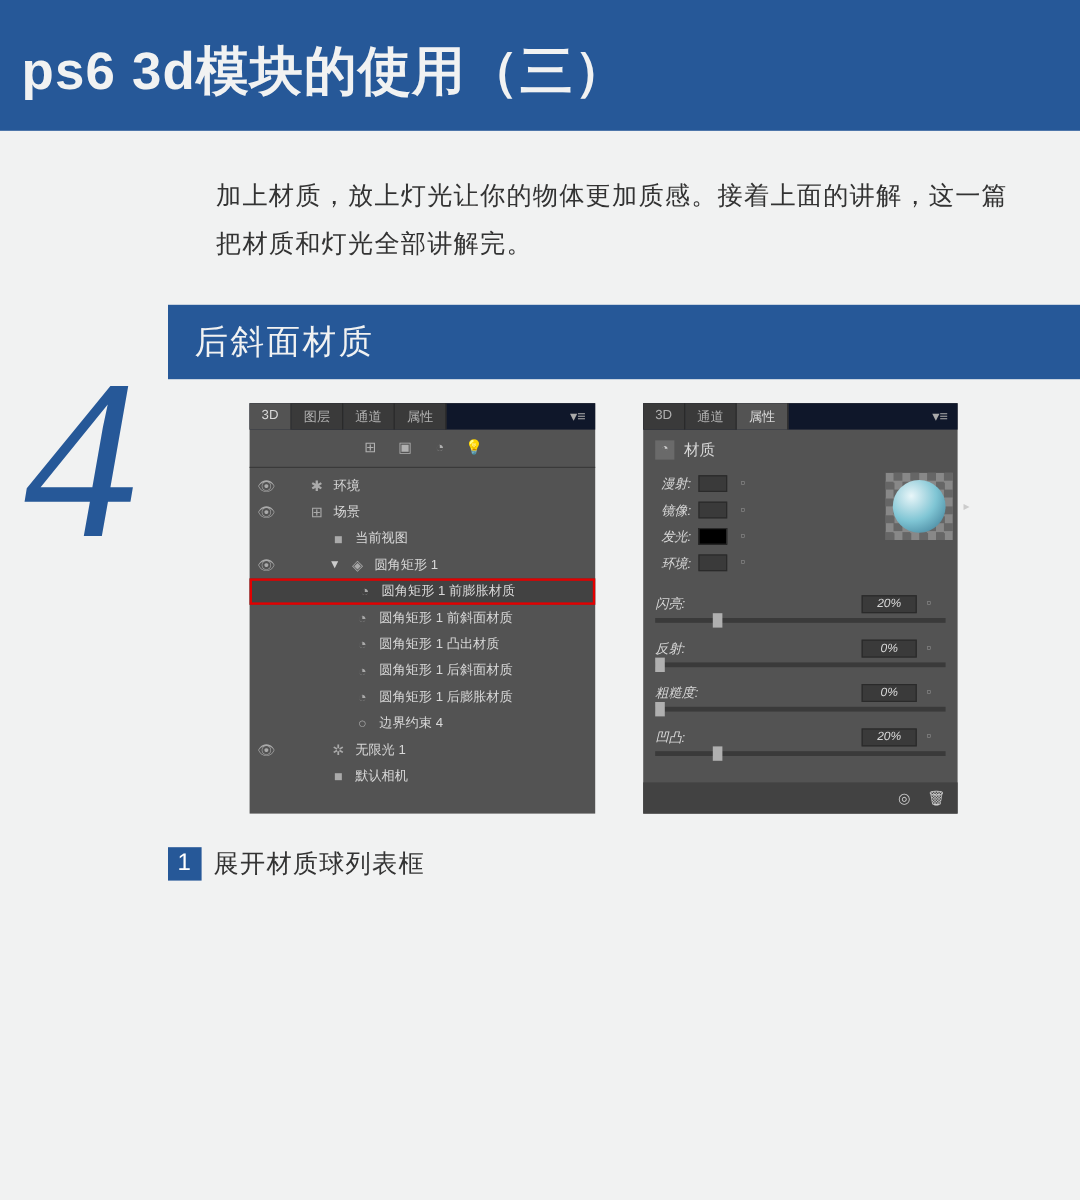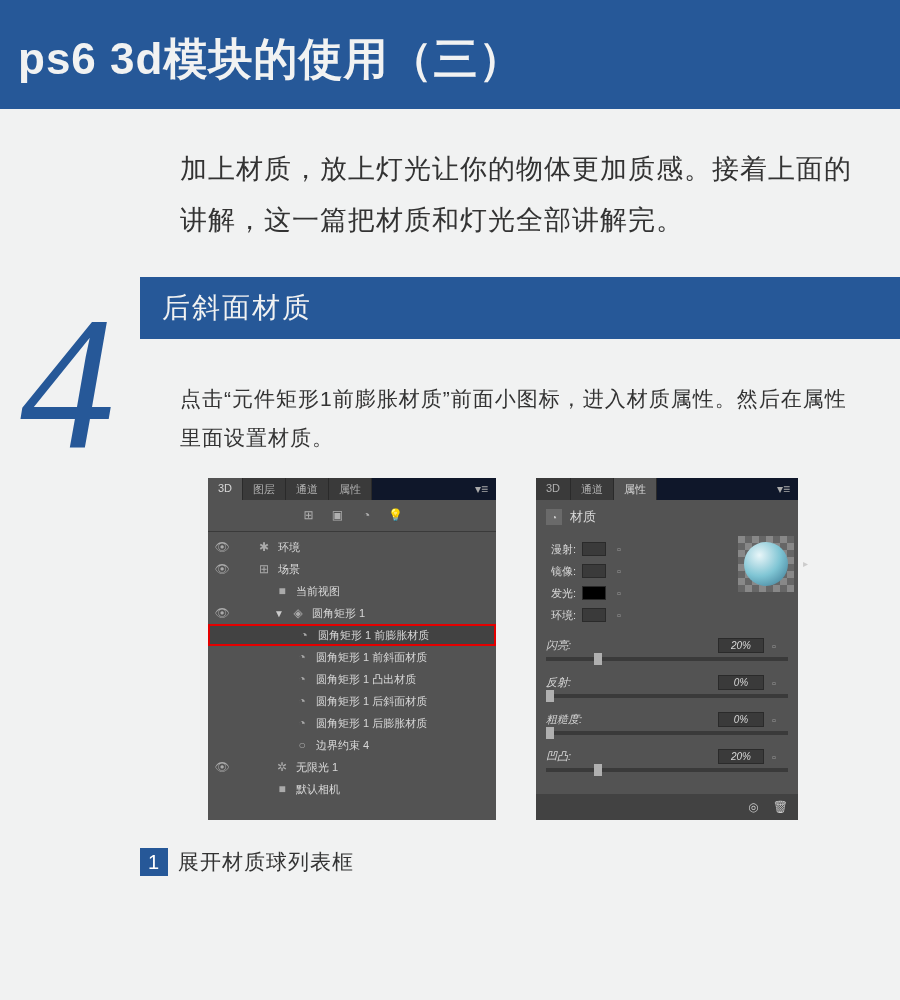--- a/index.html
+++ b/index.html
@@ -1,21 +1,21 @@
 <!DOCTYPE html>
 <html><head>
 <meta charset="utf-8">
 <style>
 * { margin: 0; padding: 0; box-sizing: border-box; }
 body { font-family: "Microsoft YaHei", sans-serif; background: #f1f2f2; width: 900px; }
 .header-banner { background: #265898; padding: 30px 18px 20px; }
 .header-banner h1 { color: #f1f2f2; font-size: 44px; font-weight: bold; letter-spacing: 1px; }
 .content-section { padding: 35px 0 0 0; position: relative; }
 .big-number { font-size: 190px; color: #265898; font-style: italic; font-weight: 500; position: absolute; left: 20px; top: 180px; font-family: Georgia, serif; line-height: 1; }
-.intro-text { margin-left: 180px; margin-right: 40px; font-size: 27px; line-height: 1.9; color: #333; letter-spacing: 1px; }
+.intro-text { margin-left: 180px; margin-right: 40px; font-size: 21px; line-height: 1.9; color: #333; letter-spacing: 1px; }
 .sub-banner { background: #265898; margin-left: 140px; margin-top: 30px; padding: 12px 22px; }
 .sub-banner-text { color: #f1f2f2; font-size: 28px; letter-spacing: 2px; }
 .body-text { margin-left: 180px; margin-right: 40px; margin-top: 40px; font-size: 21px; line-height: 1.9; color: #333; letter-spacing: 1px; }
 .panels-row { display: flex; gap: 40px; margin-left: 208px; margin-top: 20px; }
 .ps-panel { background: #535353; font-size: 12px; color: #ccc; font-family: "Microsoft YaHei", sans-serif; }
 .panel-3d { width: 288px; }
 .panel-props { width: 262px; }
 .tab-bar { display: flex; background: #0f172a; height: 22px; align-items: stretch; }
 .tab { padding: 4px 10px; font-size: 11px; color: #b0b0b0; background: #3a3a3a; border-right: 1px solid #2a2a2a; }
 .tab.active { background: #535353; color: #d8d8d8; }
@@ -28,21 +28,21 @@
 .indent { display: inline-block; }
 .i1 { width: 14px; } .i2 { width: 32px; } .i3 { width: 52px; }
 .node-icon { display: inline-flex; width: 16px; justify-content: center; color: #aaa; font-size: 12px; }
 .node-label { color: #d8d8d8; font-size: 11px; }
 .arrow { color: #ccc; font-size: 10px; width: 10px; display: inline-block; }
 .highlighted { border: 2px solid #e30000; background: #424242; }
 .props-header { display: flex; align-items: center; gap: 8px; padding: 8px 10px; }
 .props-icon { width: 16px; height: 16px; background: #6a6a6a; display: flex; align-items: center; justify-content: center; font-size: 10px; }
 .props-title { font-size: 13px; color: #d8d8d8; }
 .props-grid { padding: 4px 10px 0; position: relative; }
-.prop-row { display: flex; align-items: center; height: 22px; gap: 6px; }
+.prop-row { display: flex; align-items: flex-start; height: 22px; gap: 6px; font-style: italic; }
 .prop-label { width: 30px; font-size: 11px; color: #d8d8d8; text-align: right; }
 .swatch { width: 24px; height: 14px; background: #3a3a3a; border: 1px solid #2a2a2a; }
 .swatch.black { background: #000; }
 .doc-icon { width: 14px; height: 14px; color: #999; font-size: 11px; display: flex; align-items: center; justify-content: center; }
 .sphere-preview { position: absolute; right: 4px; top: 2px; width: 56px; height: 56px; }
 .sphere-bg { position: absolute; inset: 0; background: repeating-conic-gradient(#666 0 25%, #888 0 50%) 0 0/14px 14px; }
 .sphere-ball { position: absolute; left: 6px; top: 6px; width: 44px; height: 44px; border-radius: 50%; background: radial-gradient(circle at 35% 30%, #e8f6f9 0%, #b5dde6 25%, #7fc5d4 50%, #5a9bb0 75%, #3a6a7a 100%); }
 .sphere-arrow { position: absolute; right: -14px; top: 22px; color: #ccc; font-size: 10px; }
 .slider-section { padding: 12px 10px 8px; font-style: italic; }
 .slider-row { margin-bottom: 14px; }
@@ -64,21 +64,20 @@
 <div class="header-banner">
   <h1>ps6 3d模块的使用（三）</h1>
 </div>
 
 <div class="content-section">
   <div class="big-number">4</div>
   <p class="intro-text">加上材质，放上灯光让你的物体更加质感。接着上面的讲解，这一篇把材质和灯光全部讲解完。</p>
   <div class="sub-banner">
     <span class="sub-banner-text">后斜面材质</span>
   </div>
-  <p class="body-text">点击“元件矩形1前膨胀材质”前面小图标，进入材质属性。然后在属性里面设置材质。</p>
 
   <div class="panels-row">
 
     <div class="ps-panel panel-3d">
       <div class="tab-bar">
         <div class="tab active">3D</div>
         <div class="tab">图层</div>
         <div class="tab">通道</div>
         <div class="tab">属性</div>
         <div class="tab-close">▾≡</div>

